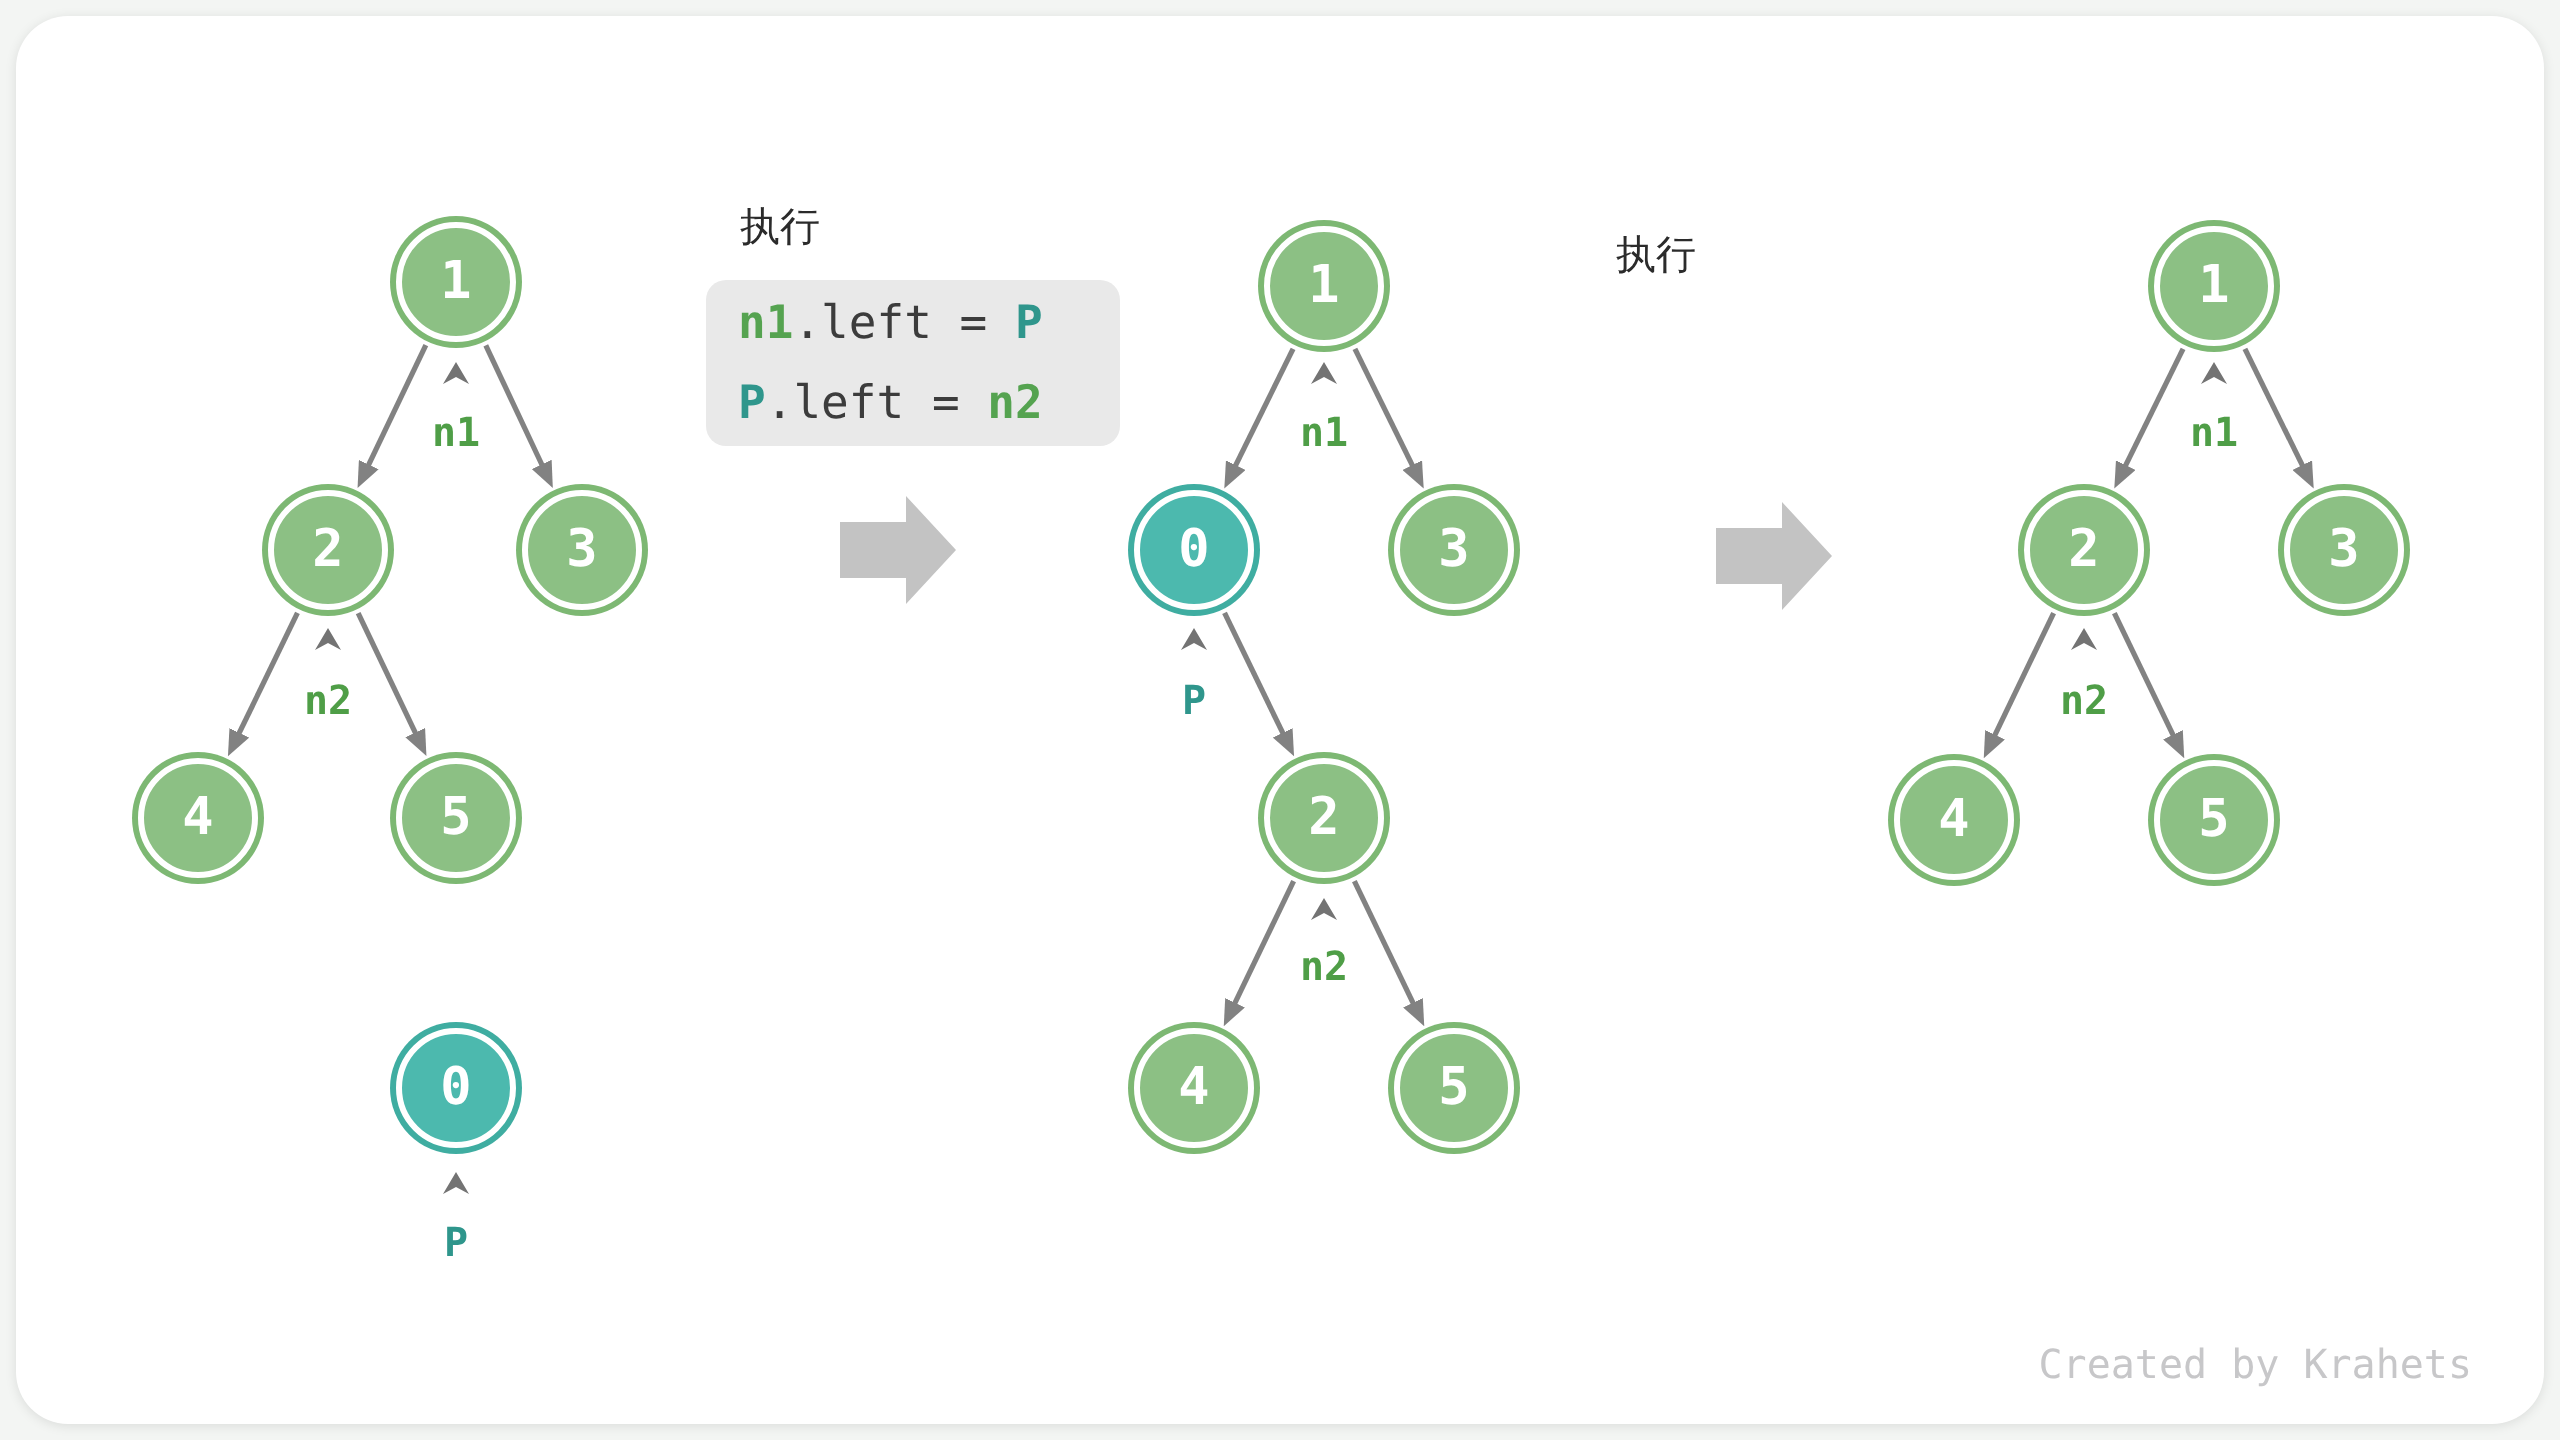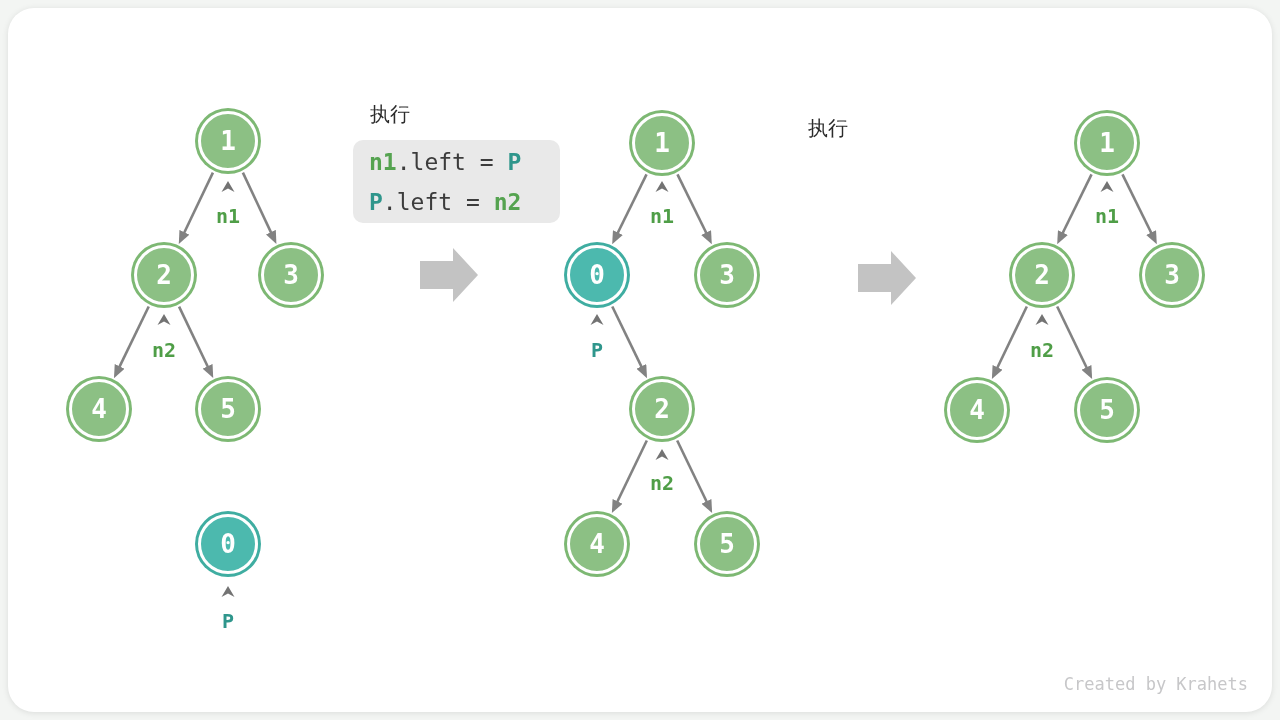--- a/index.html
+++ b/index.html
@@ -7,21 +7,21 @@
   .card{position:absolute;left:8px;top:8px;right:8px;bottom:8px;background:#ffffff;border-radius:26px;box-shadow:0 1px 6px rgba(0,0,0,0.10);}
   .layer{position:absolute;left:0;top:0;width:1280px;height:720px;}
   svg.layer{pointer-events:none;}
   .node{position:absolute;width:54px;height:54px;border-radius:50%;border:3px solid #ffffff;display:flex;align-items:center;justify-content:center;box-sizing:content-box;}
   .node-value{font-family:"DejaVu Sans Mono",monospace;font-weight:bold;font-size:26px;color:#ffffff;line-height:1;}
   .pointer-label{position:absolute;transform:translate(-50%,-50%);font-family:"DejaVu Sans Mono",monospace;font-weight:bold;font-size:20px;line-height:1;}
   .code-heading{position:absolute;font-size:20px;line-height:24px;color:#2b2b2b;}
   .code-box{position:absolute;border-radius:10px;display:flex;flex-direction:column;justify-content:center;padding:0 16px;box-sizing:border-box;}
   .code-line{font-family:"DejaVu Sans Mono",monospace;font-size:23px;line-height:40px;white-space:pre;}
   .code-line b{font-weight:bold;}
-  .watermark{position:absolute;right:32px;bottom:26px;font-family:"DejaVu Sans Mono",monospace;font-size:17px;letter-spacing:0px;}
+  .watermark{position:absolute;right:44px;bottom:26px;font-family:"DejaVu Sans Mono",monospace;font-size:20px;letter-spacing:0px;}
 </style>
 </head>
 <body>
 
 <div class="page" style="background: rgb(243, 245, 243);">
   <div class="card" style="background: rgb(255, 255, 255);"></div>
   <svg class="layer" id="edges-layer" viewBox="0 0 1280 720" width="1280" height="720">
       <defs>
         <marker id="ah" markerWidth="5" markerHeight="4.2" refX="0.5" refY="2.1" orient="auto" markerUnits="strokeWidth">
           <path d="M0,0 L5,2.1 L0,4.2 Z" fill="#828282"></path>

